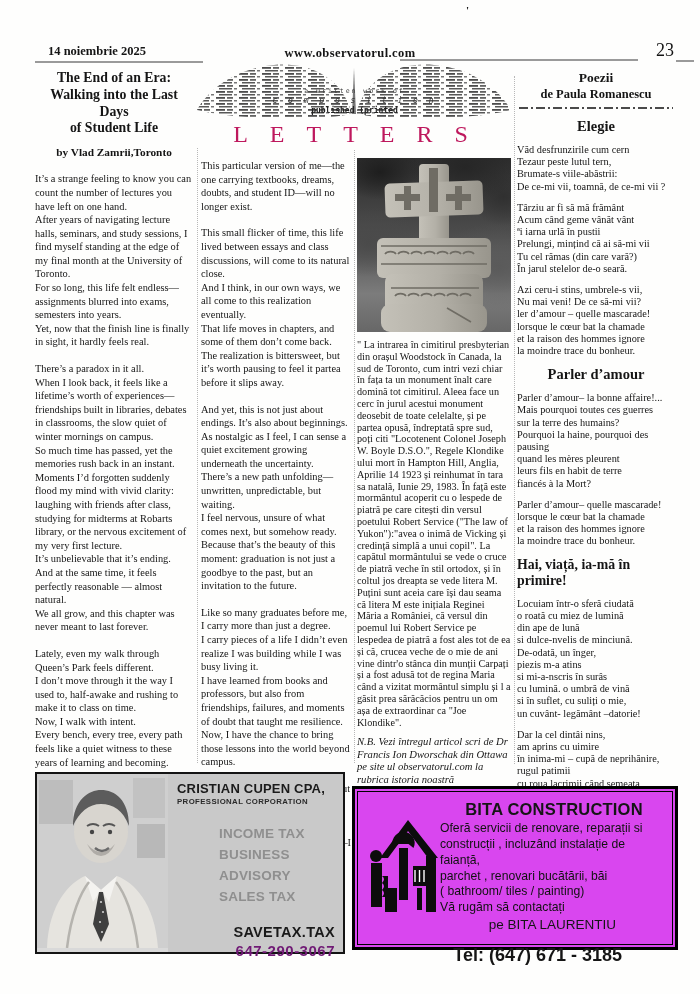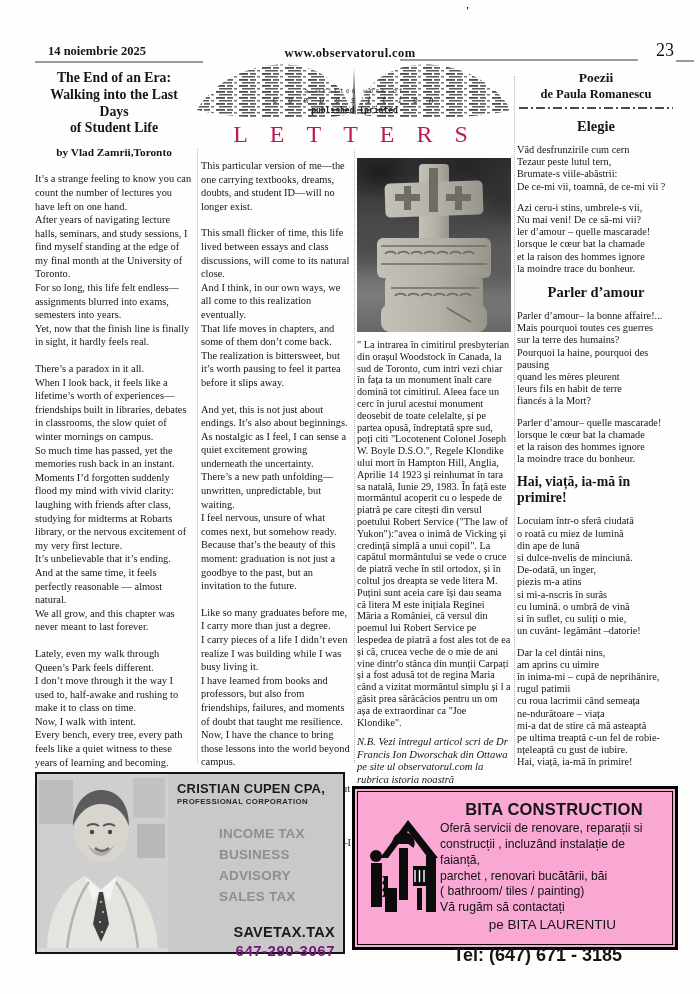--- a/index.html
+++ b/index.html
@@ -75,21 +75,21 @@
   .cpa-photo{position:absolute;left:0;top:0;bottom:0;width:131px;overflow:hidden;background:#d9d9d9;}
   .cpa-text{position:absolute;left:131px;right:0;top:0;bottom:0;padding:7px 8px 6px 9px;}
   .cpa-name{font-weight:bold;font-size:13px;letter-spacing:.2px;color:#1b1b1b;}
   .cpa-sub{font-weight:bold;font-size:7.8px;letter-spacing:.4px;color:#2a2a2a;margin-top:1px;}
   .cpa-services{margin-top:18px;margin-left:42px;font-weight:bold;font-size:13.5px;color:#8f8f8f;
                 line-height:1.55;letter-spacing:.2px;}
   .cpa-site{margin-top:16px;text-align:right;font-weight:bold;font-size:14.5px;color:#1a1a1a;letter-spacing:.3px;}
   .cpa-phone{margin-top:2px;text-align:right;font-weight:bold;font-size:15px;color:#701a75;letter-spacing:.5px;}
 
   
-  .ad-bita{position:absolute;left:352px;top:786px;width:320px;height:158px;border:3px solid #000;background:#f9a8d4;}
+  .ad-bita{position:absolute;left:352px;top:786px;width:320px;height:158px;border:3px solid #000;background:#d946ef;}
   .bita-inner{position:absolute;left:2px;top:2px;right:2px;bottom:2px;border:1px solid #000;
               font-family:"Liberation Sans","DejaVu Sans",sans-serif;}
   .bita-logo{position:absolute;left:10px;top:26px;width:72px;height:104px;}
   .bita-title{margin:8px 8px 2px 86px;text-align:center;font-weight:bold;font-size:16.5px;letter-spacing:.2px;}
   .bita-text{margin-left:82px;margin-right:6px;}
   .bita-body{white-space:pre-line;font-size:12.2px;line-height:1.3;color:#111;}
   .bita-contact{text-align:right;padding-right:50px;font-size:13.5px;margin-top:1px;}
   .bita-tel{text-align:right;padding-right:44px;font-weight:bold;font-size:18px;margin-top:13px;}
 </style>
 </head>
@@ -235,20 +235,26 @@
   <div class="col" id="col4">
     <div class="p-title">Poezii</div>
     <div class="p-subtitle">de Paula Romanescu</div>
     <div class="poem-divider"></div>
     <div>
         <div class="poem-heading ph-center">Elegie</div>
         <div class="stanza">Văd desfrunzirile cum cern
 Tezaur peste lutul tern,
 Brumate-s viile-abăstrii:
 De ce-mi vii, toamnă, de ce-mi vii ?</div>
+        <div class="stanza">Târziu ar fi să mă frământ
+Acum când geme vânăt vânt
+ªi iarna urlă în pustii
+Prelungi, mințind că ai să-mi vii
+Tu cel rămas (din care vară?)
+În jarul stelelor de-o seară.</div>
         <div class="stanza">Azi ceru-i stins, umbrele-s vii,
 Nu mai veni! De ce să-mi vii?
 ler d’amour – quelle mascarade!
 lorsque le cœur bat la chamade
 et la raison des hommes ignore
 la moindre trace du bonheur.</div>
         <div class="poem-heading ph-center">Parler d’amour</div>
         <div class="stanza">Parler d’amour– la bonne affaire!...
 Mais pourquoi toutes ces guerres
 sur la terre des humains?

